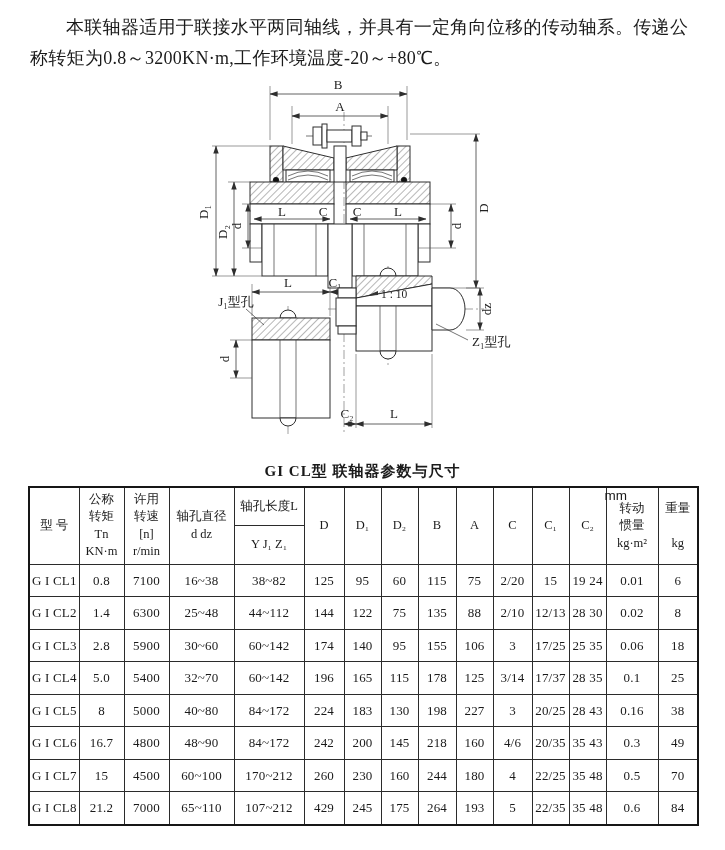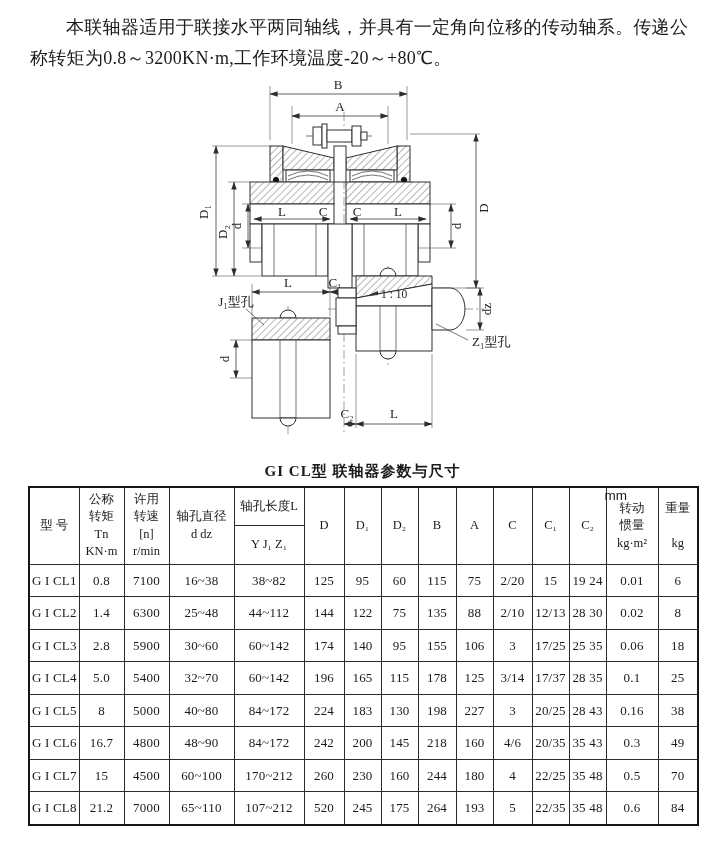--- a/index.html
+++ b/index.html
@@ -386,21 +386,21 @@
         <td>35 48</td>
         <td>0.5</td>
         <td>70</td>
       </tr>
       <tr>
         <td>G I CL8</td>
         <td>21.2</td>
         <td>7000</td>
         <td>65~110</td>
         <td>107~212</td>
-        <td>520</td>
+        <td>429</td>
         <td>245</td>
         <td>175</td>
         <td>264</td>
         <td>193</td>
         <td>5</td>
         <td>22/35</td>
         <td>35 48</td>
         <td>0.6</td>
         <td>84</td>
       </tr>

